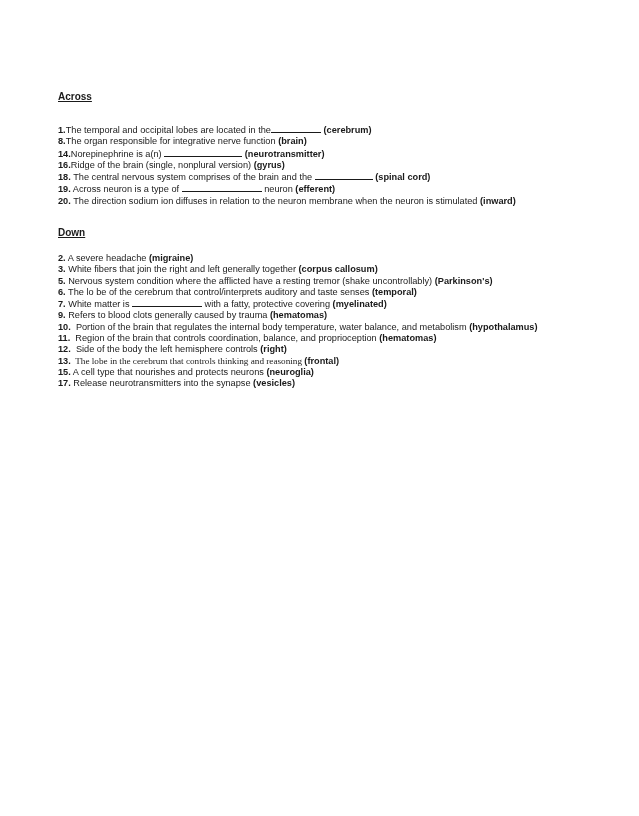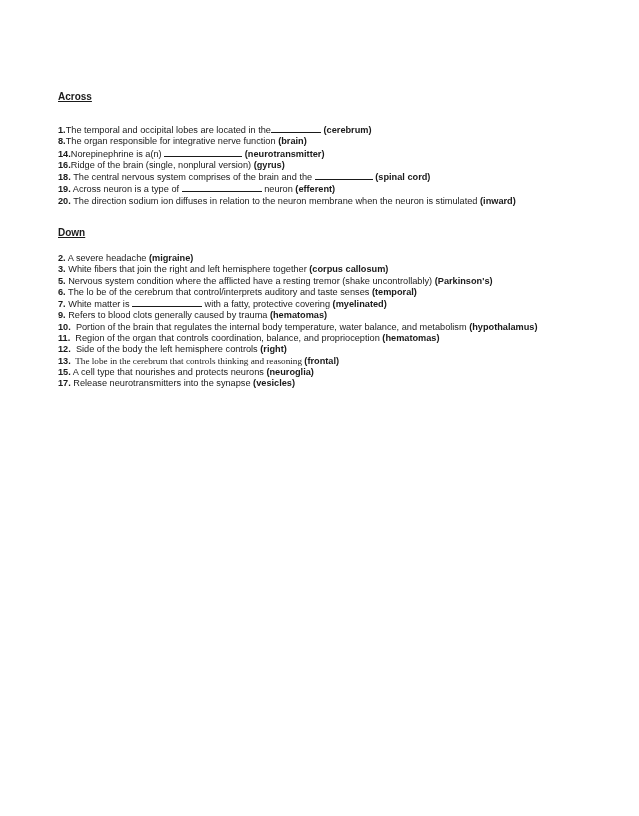--- a/index.html
+++ b/index.html
@@ -25,25 +25,25 @@
       <div class="item"><span class="num">14.</span><span style="white-space: pre-wrap;">Norepinephrine is a(n) </span><span class="blank" style="width: 78px;"></span><span style="white-space: pre-wrap;"> </span><span class="ans">(neurotransmitter)</span></div>
       <div class="item"><span class="num">16.</span><span style="white-space: pre-wrap;">Ridge of the brain (single, nonplural version) </span><span style="white-space: pre-wrap;"></span><span class="ans">(gyrus)</span></div>
       <div class="item"><span class="num">18.</span><span style="white-space: pre-wrap;"> The central nervous system comprises of the brain and the </span><span class="blank" style="width: 58px;"></span><span style="white-space: pre-wrap;"> </span><span class="ans">(spinal cord)</span></div>
       <div class="item"><span class="num">19.</span><span style="white-space: pre-wrap;"> Across neuron is a type of </span><span class="blank" style="width: 80px;"></span><span style="white-space: pre-wrap;"> neuron </span><span class="ans">(efferent)</span></div>
       <div class="item"><span class="num">20.</span><span style="white-space: pre-wrap;"> The direction sodium ion diffuses in relation to the neuron membrane when the neuron is stimulated </span><span style="white-space: pre-wrap;"></span><span class="ans">(inward)</span></div>
     </div>
 
   <div class="heading" style="top:227px;">Down</div>
   <div class="list" id="down-list" style="top:253px;">
       <div class="item"><span class="num">2.</span><span style="white-space: pre-wrap;"> A severe headache </span><span style="white-space: pre-wrap;"></span><span class="ans">(migraine)</span></div>
-      <div class="item"><span class="num">3.</span><span style="white-space: pre-wrap;"> White fibers that join the right and left hemisphere together </span><span style="white-space: pre-wrap;"></span><span class="ans">(corpus callosum)</span></div>
+      <div class="item"><span class="num">3.</span><span style="white-space: pre-wrap;"> White fibers that join the right and left generally together </span><span style="white-space: pre-wrap;"></span><span class="ans">(corpus callosum)</span></div>
       <div class="item"><span class="num">5.</span><span style="white-space: pre-wrap;"> Nervous system condition where the afflicted have a resting tremor (shake uncontrollably) </span><span style="white-space: pre-wrap;"></span><span class="ans">(Parkinson's)</span></div>
       <div class="item"><span class="num">6.</span><span style="white-space: pre-wrap;"> The lo be of the cerebrum that control/interprets auditory and taste senses </span><span style="white-space: pre-wrap;"></span><span class="ans">(temporal)</span></div>
       <div class="item"><span class="num">7.</span><span style="white-space: pre-wrap;"> White matter is </span><span class="blank" style="width: 70px;"></span><span style="white-space: pre-wrap;"> with a fatty, protective covering </span><span class="ans">(myelinated)</span></div>
       <div class="item"><span class="num">9.</span><span style="white-space: pre-wrap;"> Refers to blood clots generally caused by trauma </span><span style="white-space: pre-wrap;"></span><span class="ans">(hematomas)</span></div>
       <div class="item wrap"><span class="num">10.</span><span style="white-space: pre-wrap;">  Portion of the brain that regulates the internal body temperature, water balance, and metabolism </span><span style="white-space: pre-wrap;"></span><span class="ans">(hypothalamus)</span></div>
-      <div class="item"><span class="num">11.</span><span style="white-space: pre-wrap;">  Region of the organ that controls coordination, balance, and proprioception </span><span style="white-space: pre-wrap;"></span><span class="ans">(hematomas)</span></div>
+      <div class="item"><span class="num">11.</span><span style="white-space: pre-wrap;">  Region of the brain that controls coordination, balance, and proprioception </span><span style="white-space: pre-wrap;"></span><span class="ans">(hematomas)</span></div>
       <div class="item"><span class="num">12.</span><span style="white-space: pre-wrap;">  Side of the body the left hemisphere controls </span><span style="white-space: pre-wrap;"></span><span class="ans">(right)</span></div>
       <div class="item"><span class="num">13.</span><span style="white-space: pre-wrap; font-family: Liberation Serif, serif;">  The lobe in the cerebrum that controls thinking and reasoning </span><span style="white-space: pre-wrap;"></span><span class="ans">(frontal)</span></div>
       <div class="item"><span class="num">15.</span><span style="white-space: pre-wrap;"> A cell type that nourishes and protects neurons </span><span style="white-space: pre-wrap;"></span><span class="ans">(neuroglia)</span></div>
       <div class="item"><span class="num">17.</span><span style="white-space: pre-wrap;"> Release neurotransmitters into the synapse </span><span style="white-space: pre-wrap;"></span><span class="ans">(vesicles)</span></div>
     </div>
 </div>
 
 </body></html>

